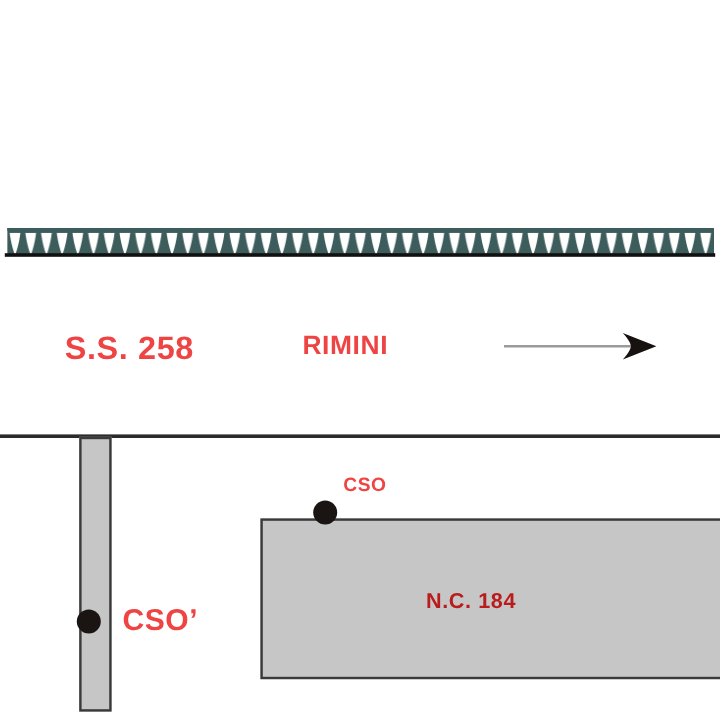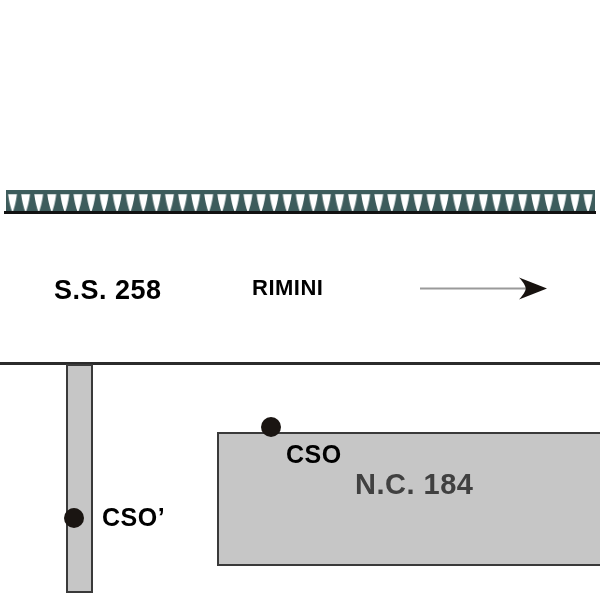--- a/index.html
+++ b/index.html
@@ -47,52 +47,51 @@
     top: 362px;
     width: 600px;
     height: 3px;
     background: #2b2b2b;
   }
 
   
   .label {
     position: absolute;
     font-weight: bold;
-    color: #000000;
+    color: #ef4444;
     white-space: nowrap;
     letter-spacing: 0.5px;
   }
   .label-ss {
     left: 54px;
     top: 275px;
     font-size: 27px;
   }
   .label-rimini {
     left: 252px;
     top: 275px;
     font-size: 22px;
   }
   .label-cso {
     left: 286px;
     top: 396px;
-    font-size: 25px;
-    margin-top: 44px;
+    font-size: 16px;
   }
   .label-csoprime {
     left: 102px;
     top: 503px;
     font-size: 25px;
   }
   .label-nc {
     position: absolute;
     left: 355px;
-    top: 468px;
-    font-size: 29px;
+    top: 491px;
+    font-size: 18px;
     font-weight: bold;
-    color: #404040;
+    color: #b91c1c;
     white-space: nowrap;
     letter-spacing: 0.5px;
   }
 
   
   .arrow {
     position: absolute;
     left: 418px;
     top: 276px;
     width: 132px;

